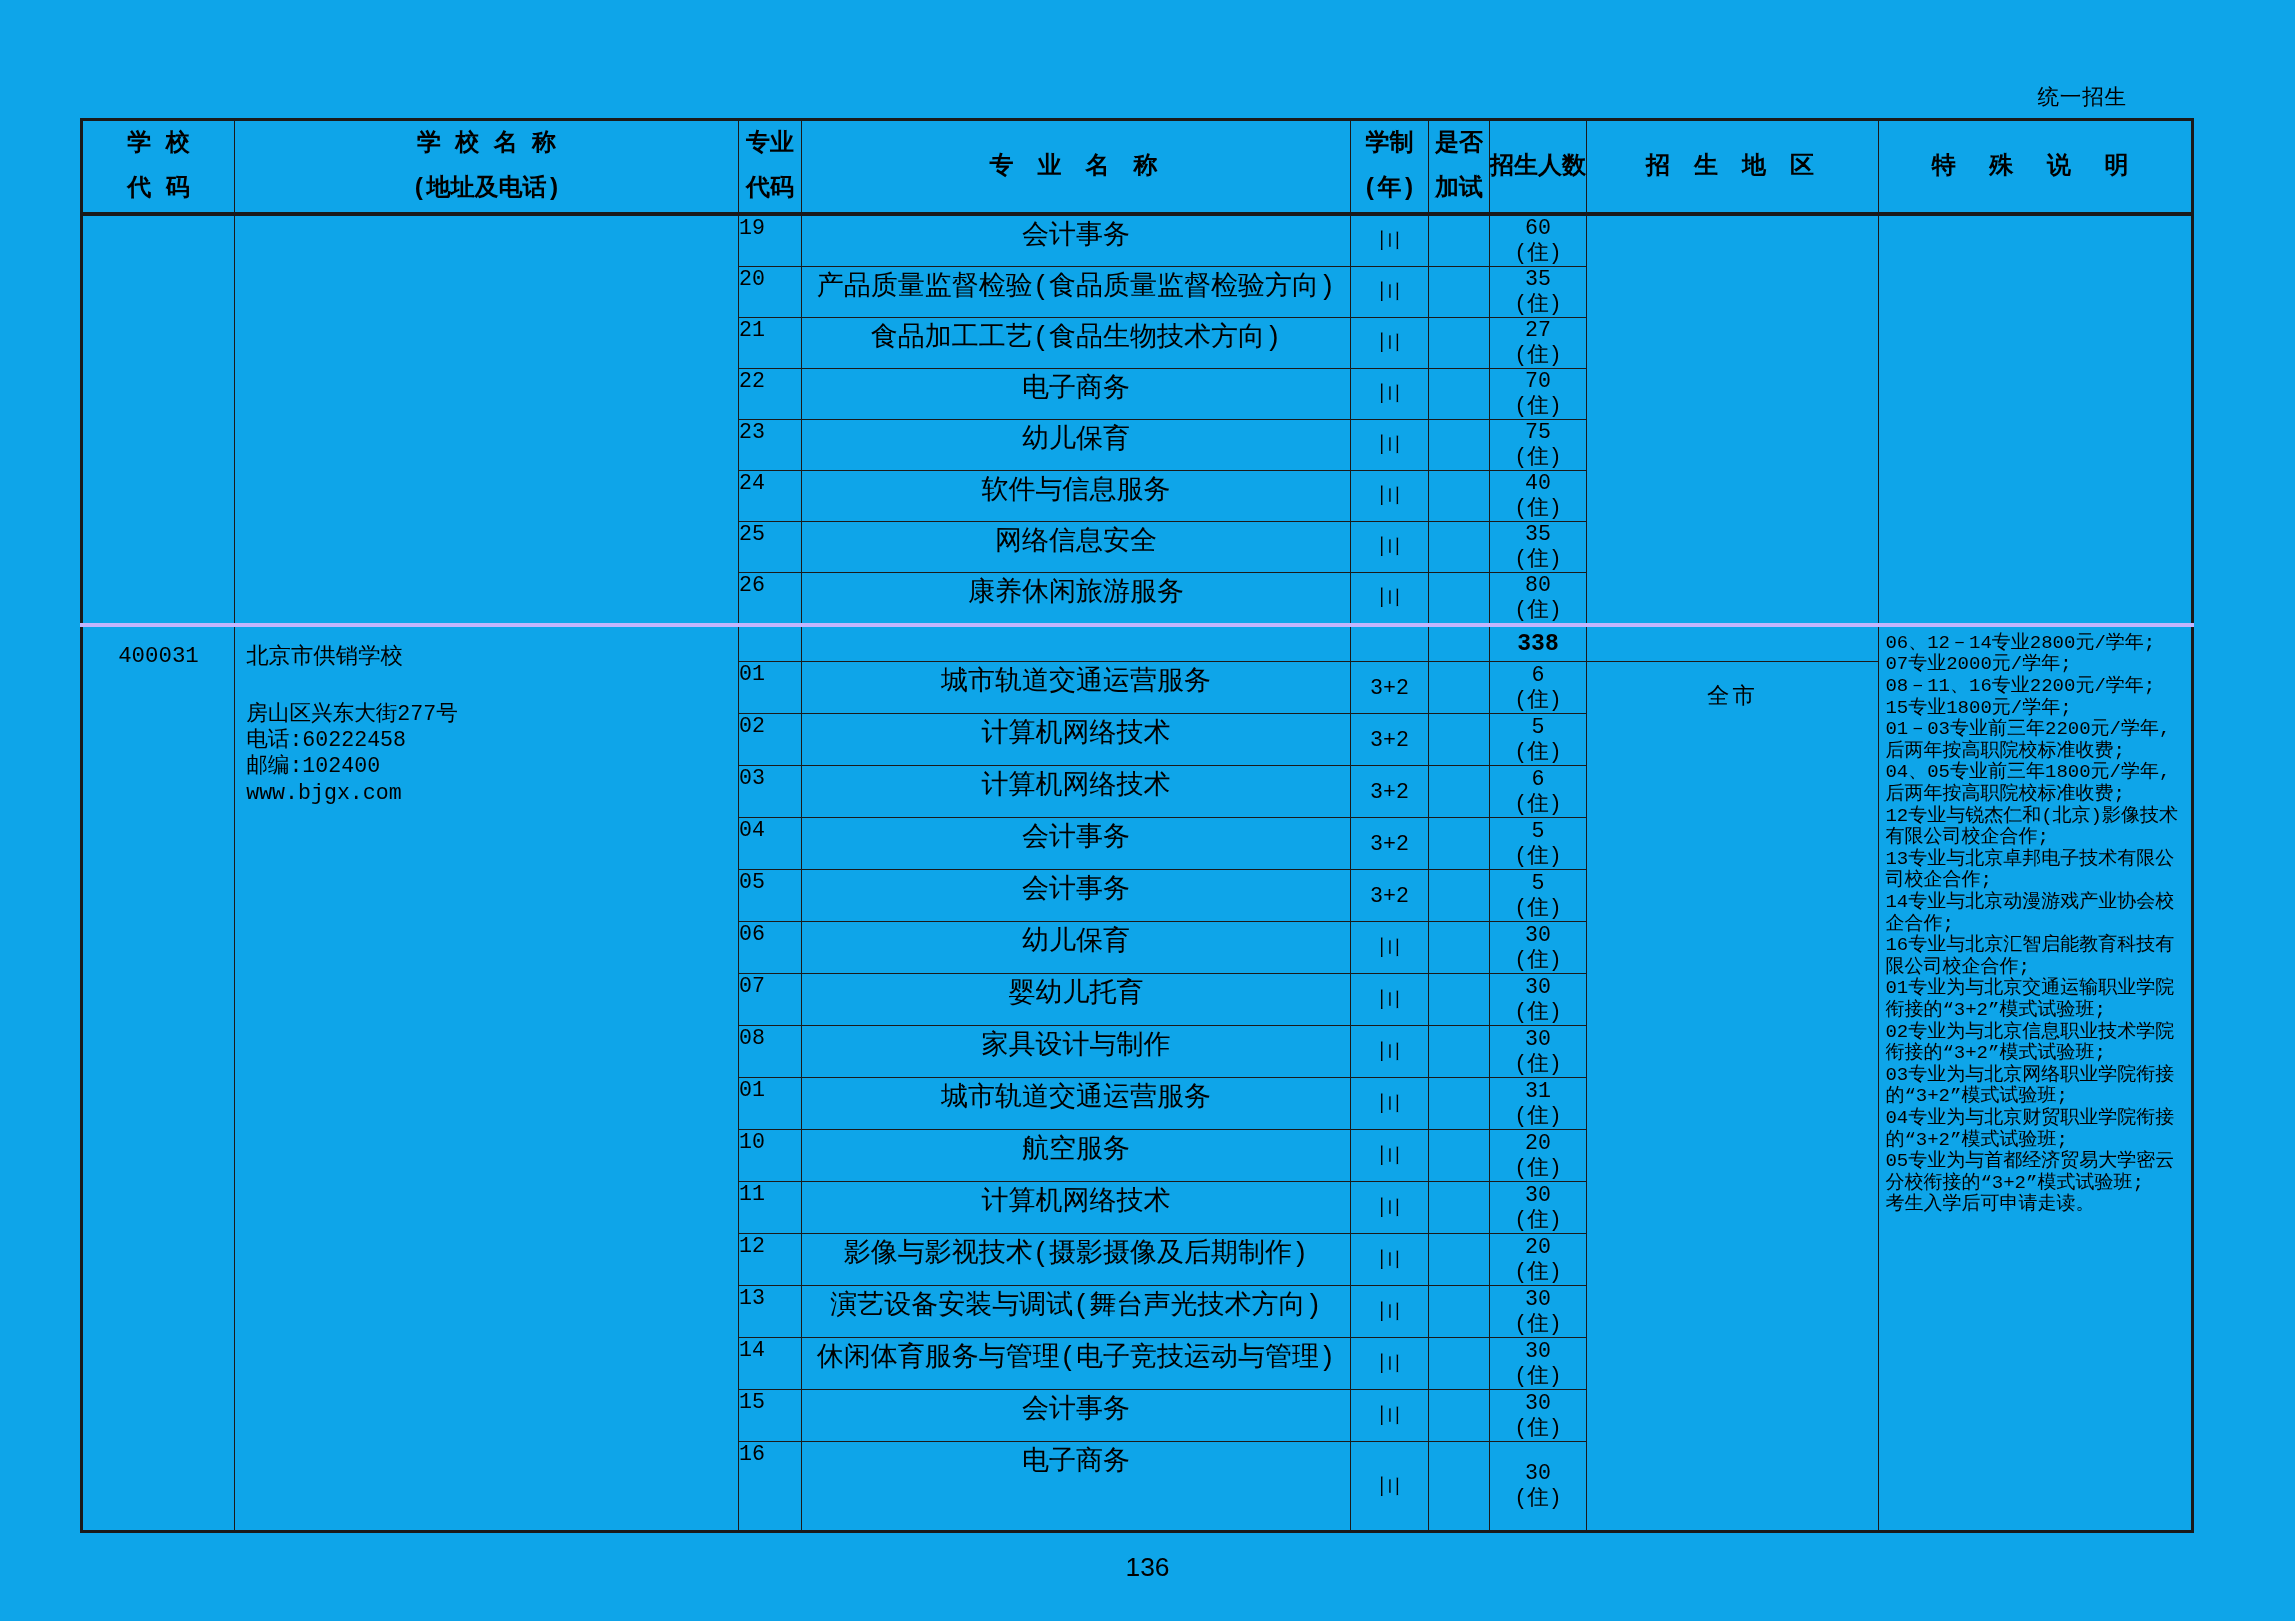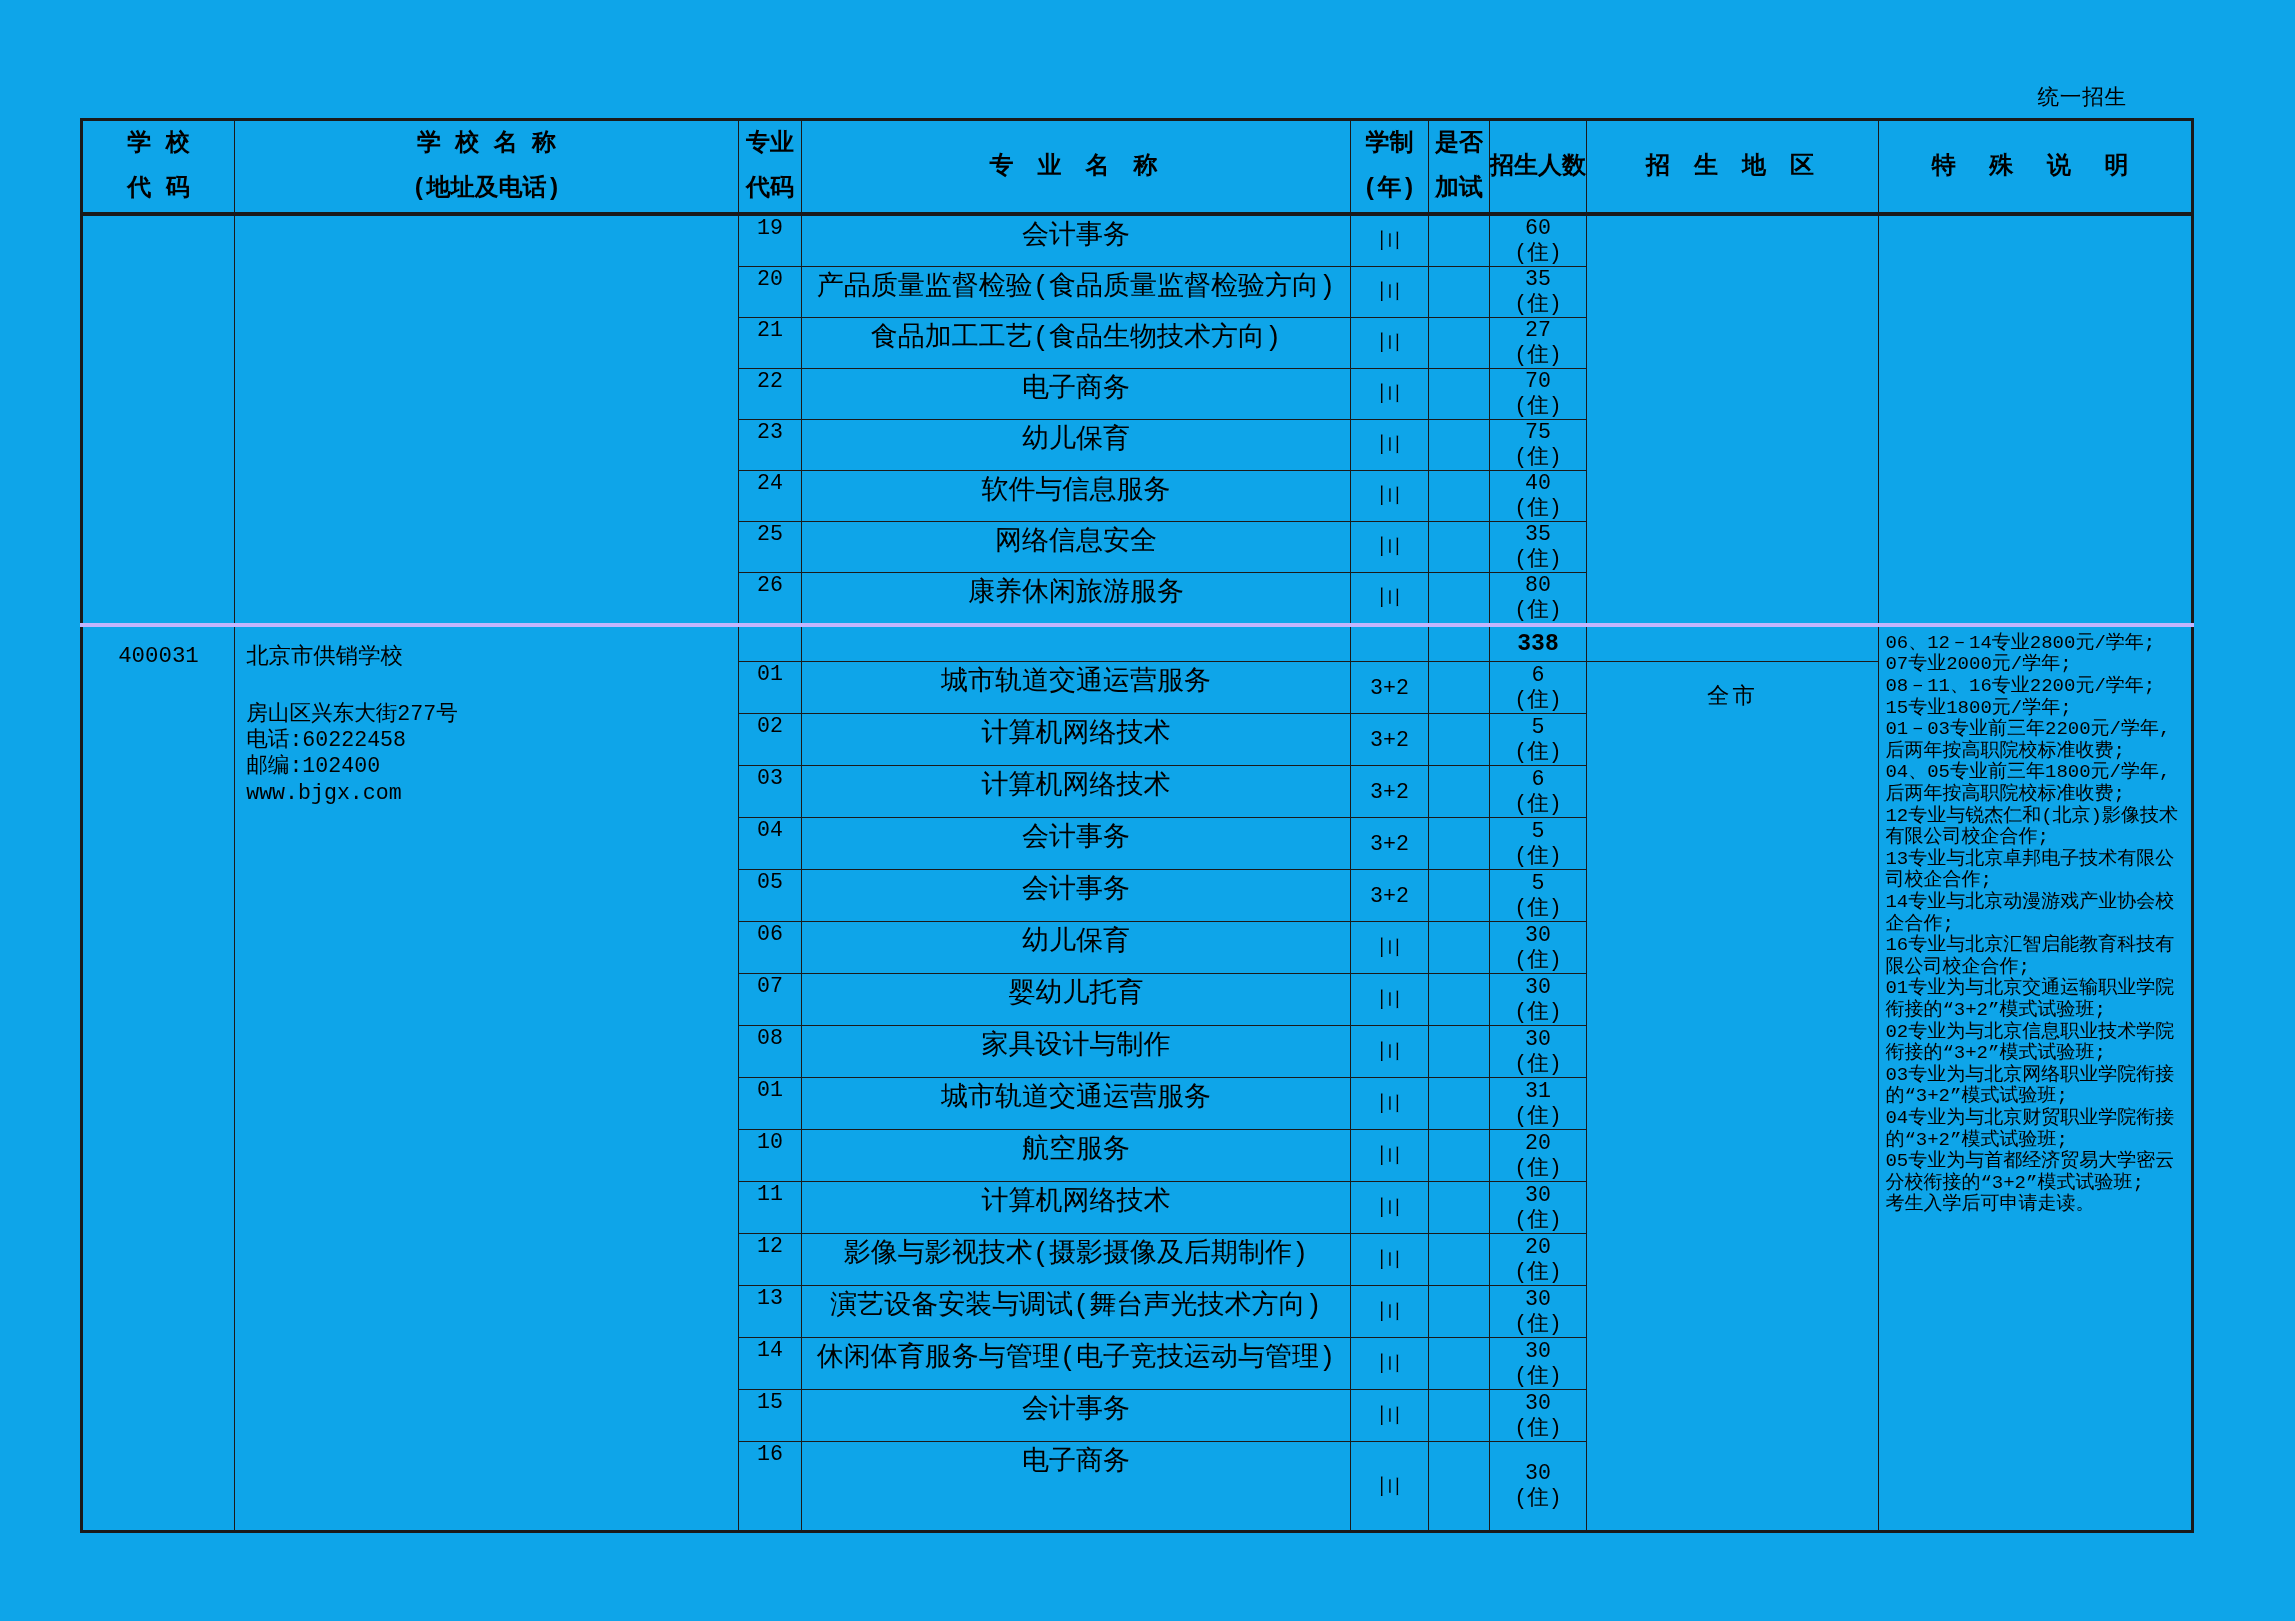--- a/index.html
+++ b/index.html
@@ -19,21 +19,21 @@
   tr.header-row th { border-bottom:4px solid #1a1a1a; font-weight:bold; font-size:24px;
     line-height:45px; text-align:center; vertical-align:middle; white-space:pre-line; }
   tr.header-row { height:94px; }
   tr.secA { height:51px; }
   tr.secB { height:52px; }
   tr.secB.last { height:90px; }
   tr.total-row { height:37px; }
   tr.total-row td { border-top:4px solid #c4b5fd; }
   .ls6 { letter-spacing:4.8px; }
   .ls10 { letter-spacing:9.6px; }
-  .c-mcode { text-align:center; vertical-align:top; padding-top:9.6px; font-size:21.6px; }
+  .c-mcode { text-align:left; vertical-align:top; padding-top:9.6px; font-size:21.6px; }
   .c-mname { text-align:center; vertical-align:top; padding:8px 3.2px 0 6.4px; font-size:27px; }
   .c-years { text-align:center; vertical-align:middle; font-size:21.6px; }
   .yv { display:inline-block; }
   .yv.rot { transform:rotate(90deg); }
   .c-test { vertical-align:middle; }
   .c-people { text-align:center; vertical-align:middle; font-size:21.6px; }
   .en-n, .en-note { display:block; line-height:25px; }
   td.c-people.total { font-weight:bold; font-size:23px; text-align:center; vertical-align:middle; }
   .c-region { text-align:center; vertical-align:top; }
   .region-val { display:block; padding-top:17.6px; font-size:22.4px; letter-spacing:3.2px; }
@@ -369,14 +369,15 @@
           <td class="c-years"><span class="yv rot">三</span></td>
           <td class="c-test"></td>
           <td class="c-people">
             <span class="en-n">30</span>
             <span class="en-note">(住)</span>
           </td>
         </tr>
       </tbody>
   </table>
 
+  <div class="page-num">136</div>
 </div>
 
 
 </body></html>

